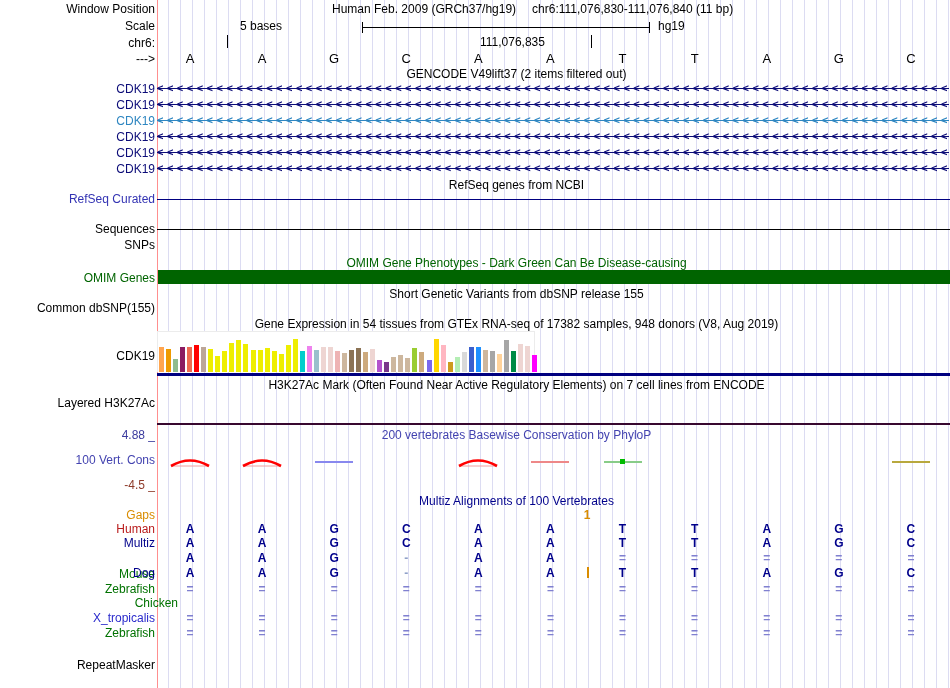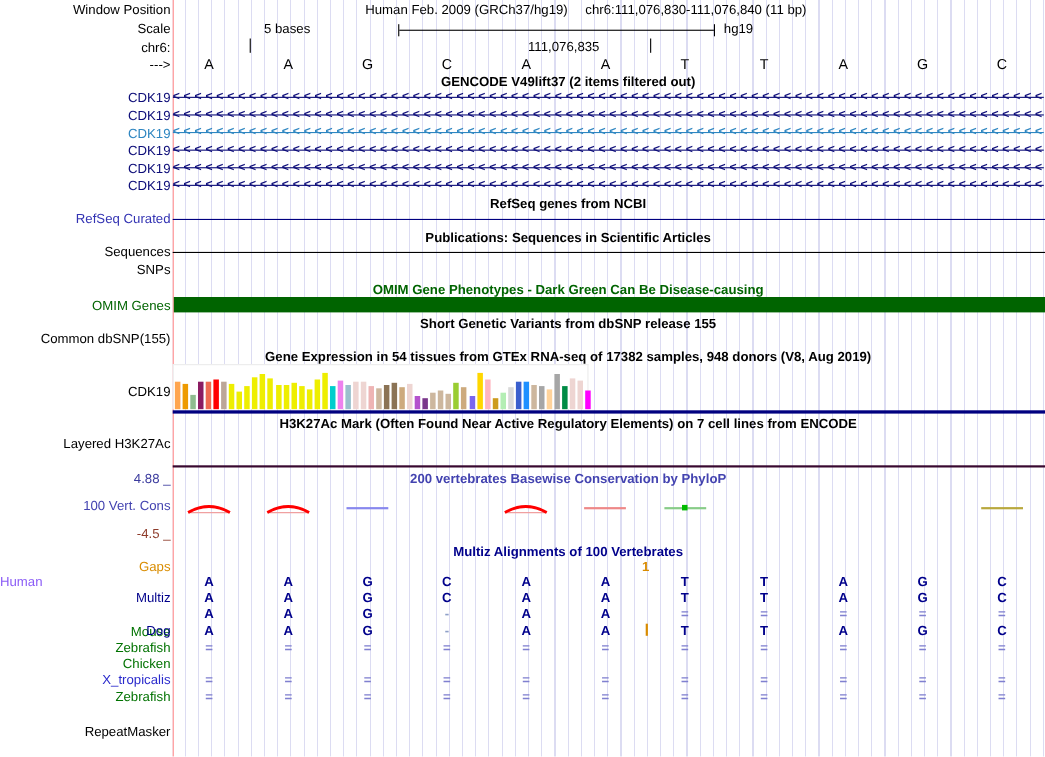--- a/index.html
+++ b/index.html
@@ -2,21 +2,21 @@
 <html><head>
 <meta charset="utf-8">
 <style>
   html,body{margin:0;padding:0;background:#fff;}
   #screen{position:relative;width:950px;height:688px;background:#fff;
     font-family:"Liberation Sans",sans-serif;font-size:12px;color:#000;overflow:hidden;}
   .grid{position:absolute;left:157px;top:0;width:793px;height:688px;
     background:repeating-linear-gradient(to right,transparent 0px,transparent 11px,#DCDCF2 11px,#DCDCF2 12px);}
   .redline{position:absolute;left:157px;top:0;width:1px;height:688px;background:#FF8F8F;}
   .lbl{position:absolute;left:0;width:155px;text-align:right;white-space:nowrap;}
-  .title{position:absolute;left:157px;width:719px;text-align:center;white-space:nowrap;font-weight:bold;}
+  .title{position:absolute;left:157px;width:719px;text-align:center;white-space:nowrap;}
   .hline{position:absolute;left:157px;width:793px;}
   .tick{position:absolute;width:1px;height:13px;background:#000;}
   .ruler{position:absolute;left:362px;top:22px;width:286px;height:11px;
     border-left:1px solid #000;border-right:1px solid #000;}
   .ruler-line{position:absolute;top:5px;left:0;right:0;height:1px;background:#000;}
   .navy{color:#00008B;} .blue-lbl{color:#3333B3;}
   .omim-green{color:#006400;} .phy-blue{color:#4343B0;}
   #gtex-panel{position:absolute;left:157px;top:331px;width:378px;height:41px;
     background:#fff;border:1px solid #ECECEC;border-bottom:none;box-sizing:border-box;}
 </style>
@@ -102,21 +102,20 @@
           <div style="position: absolute; left: 0px; top: 7px; width: 100%; height: 1px; background: rgb(12, 12, 120);"></div>
           <div style="position: absolute; left: 0px; top: 0px; width: 100%; height: 16px; line-height: 15px; font-size: 11px; letter-spacing: 3.5px; white-space: nowrap; font-weight: bold;">&lt;&lt;&lt;&lt;&lt;&lt;&lt;&lt;&lt;&lt;&lt;&lt;&lt;&lt;&lt;&lt;&lt;&lt;&lt;&lt;&lt;&lt;&lt;&lt;&lt;&lt;&lt;&lt;&lt;&lt;&lt;&lt;&lt;&lt;&lt;&lt;&lt;&lt;&lt;&lt;&lt;&lt;&lt;&lt;&lt;&lt;&lt;&lt;&lt;&lt;&lt;&lt;&lt;&lt;&lt;&lt;&lt;&lt;&lt;&lt;&lt;&lt;&lt;&lt;&lt;&lt;&lt;&lt;&lt;&lt;&lt;&lt;&lt;&lt;&lt;&lt;&lt;&lt;&lt;&lt;&lt;&lt;&lt;&lt;</div>
         </div>
       </div>
     </div>
 
   <div class="title" style="top:178px">RefSeq genes from NCBI</div>
   <div class="lbl blue-lbl" style="top:192px">RefSeq Curated</div>
   <div class="hline" style="top:199px;height:1px;background:#000080"></div>
 
-  <div class="title" style="top:209px">Publications: Sequences in Scientific Articles</div>
   <div class="lbl" style="top:222px">Sequences</div>
   <div class="hline" style="top:229px;height:1px;background:#000"></div>
 
   <div class="lbl" style="top:238px">SNPs</div>
 
   <div class="title omim-green" style="top:256px">OMIM Gene Phenotypes - Dark Green Can Be Disease-causing</div>
   <div class="lbl omim-green" style="top:271px">OMIM Genes</div>
   <div class="hline" style="top:270px;height:14px;background:#006400;left:158px;width:792px"></div>
 
   <div class="title" style="top:287px">Short Genetic Variants from dbSNP release 155</div>
@@ -210,21 +209,21 @@
       <div style="position: absolute; left: 891.9px; top: 461px; width: 38px; height: 2px; background: rgb(184, 168, 62);"></div>
     </div>
 
   <div class="title navy" style="top:494px">Multiz Alignments of 100 Vertebrates</div>
   <div id="multiz">
       <div style="position: absolute; left: 0px; top: 508px; width: 950px; height: 14px;">
         <div style="position: absolute; left: 0px; top: 0px; width: 155px; text-align: right; color: rgb(217, 140, 0);">Gaps</div>
         <span style="position: absolute; left: 580px; top: 0px; width: 14px; text-align: center; color: rgb(217, 140, 0); font-weight: bold;">1</span>
       </div>
       <div style="position: absolute; left: 0px; top: 522px; width: 950px; height: 14px;">
-        <div style="position: absolute; left: 0px; top: 0px; width: 155px; text-align: left; color: #8b5cf6;">Human</div>
+        <div style="position: absolute; left: 0px; top: 0px; width: 155px; text-align: right; color: #b91c1c;">Human</div>
         <span style="position: absolute; left: 154px; top: 0px; width: 72px; text-align: center; color: rgb(0, 0, 139); font-weight: bold;">A</span>
         <span style="position: absolute; left: 226.09px; top: 0px; width: 72px; text-align: center; color: rgb(0, 0, 139); font-weight: bold;">A</span>
         <span style="position: absolute; left: 298.18px; top: 0px; width: 72px; text-align: center; color: rgb(0, 0, 139); font-weight: bold;">G</span>
         <span style="position: absolute; left: 370.27px; top: 0px; width: 72px; text-align: center; color: rgb(0, 0, 139); font-weight: bold;">C</span>
         <span style="position: absolute; left: 442.36px; top: 0px; width: 72px; text-align: center; color: rgb(0, 0, 139); font-weight: bold;">A</span>
         <span style="position: absolute; left: 514.45px; top: 0px; width: 72px; text-align: center; color: rgb(0, 0, 139); font-weight: bold;">A</span>
         <span style="position: absolute; left: 586.54px; top: 0px; width: 72px; text-align: center; color: rgb(0, 0, 139); font-weight: bold;">T</span>
         <span style="position: absolute; left: 658.63px; top: 0px; width: 72px; text-align: center; color: rgb(0, 0, 139); font-weight: bold;">T</span>
         <span style="position: absolute; left: 730.72px; top: 0px; width: 72px; text-align: center; color: rgb(0, 0, 139); font-weight: bold;">A</span>
         <span style="position: absolute; left: 802.81px; top: 0px; width: 72px; text-align: center; color: rgb(0, 0, 139); font-weight: bold;">G</span>
@@ -281,21 +280,21 @@
         <span style="position: absolute; left: 370.27px; top: 0px; width: 72px; text-align: center; color: rgb(128, 128, 208); font-weight: bold;">=</span>
         <span style="position: absolute; left: 442.36px; top: 0px; width: 72px; text-align: center; color: rgb(128, 128, 208); font-weight: bold;">=</span>
         <span style="position: absolute; left: 514.45px; top: 0px; width: 72px; text-align: center; color: rgb(128, 128, 208); font-weight: bold;">=</span>
         <span style="position: absolute; left: 586.54px; top: 0px; width: 72px; text-align: center; color: rgb(128, 128, 208); font-weight: bold;">=</span>
         <span style="position: absolute; left: 658.63px; top: 0px; width: 72px; text-align: center; color: rgb(128, 128, 208); font-weight: bold;">=</span>
         <span style="position: absolute; left: 730.72px; top: 0px; width: 72px; text-align: center; color: rgb(128, 128, 208); font-weight: bold;">=</span>
         <span style="position: absolute; left: 802.81px; top: 0px; width: 72px; text-align: center; color: rgb(128, 128, 208); font-weight: bold;">=</span>
         <span style="position: absolute; left: 874.9px; top: 0px; width: 72px; text-align: center; color: rgb(128, 128, 208); font-weight: bold;">=</span>
       </div>
       <div style="position: absolute; left: 0px; top: 596px; width: 950px; height: 14px;">
-        <div style="position: absolute; left: 0px; top: 0px; width: 155px; text-align: right; color: rgb(0, 114, 0);">Chicken</div>
+        <div style="position: absolute; left: 0px; top: 0px; width: 155px; text-align: right; color: rgb(0, 114, 0); padding-left: 23px;">Chicken</div>
       </div>
       <div style="position: absolute; left: 0px; top: 611px; width: 950px; height: 14px;">
         <div style="position: absolute; left: 0px; top: 0px; width: 155px; text-align: right; color: rgb(42, 42, 204);">X_tropicalis</div>
         <span style="position: absolute; left: 154px; top: 0px; width: 72px; text-align: center; color: rgb(128, 128, 208); font-weight: bold;">=</span>
         <span style="position: absolute; left: 226.09px; top: 0px; width: 72px; text-align: center; color: rgb(128, 128, 208); font-weight: bold;">=</span>
         <span style="position: absolute; left: 298.18px; top: 0px; width: 72px; text-align: center; color: rgb(128, 128, 208); font-weight: bold;">=</span>
         <span style="position: absolute; left: 370.27px; top: 0px; width: 72px; text-align: center; color: rgb(128, 128, 208); font-weight: bold;">=</span>
         <span style="position: absolute; left: 442.36px; top: 0px; width: 72px; text-align: center; color: rgb(128, 128, 208); font-weight: bold;">=</span>
         <span style="position: absolute; left: 514.45px; top: 0px; width: 72px; text-align: center; color: rgb(128, 128, 208); font-weight: bold;">=</span>
         <span style="position: absolute; left: 586.54px; top: 0px; width: 72px; text-align: center; color: rgb(128, 128, 208); font-weight: bold;">=</span>

